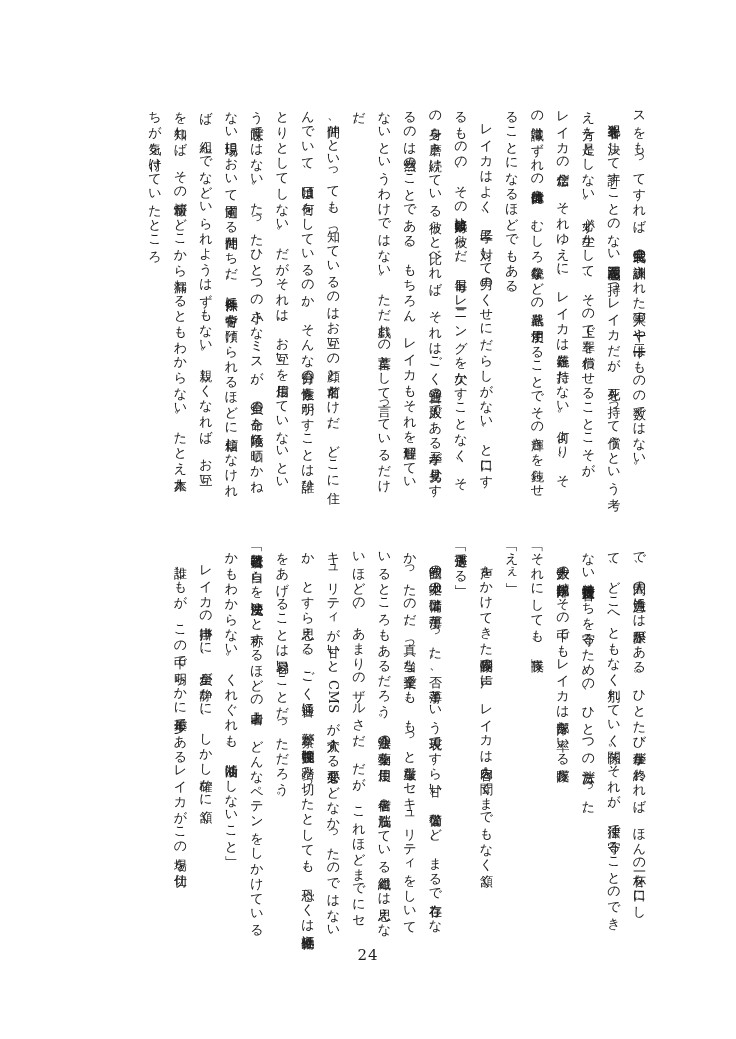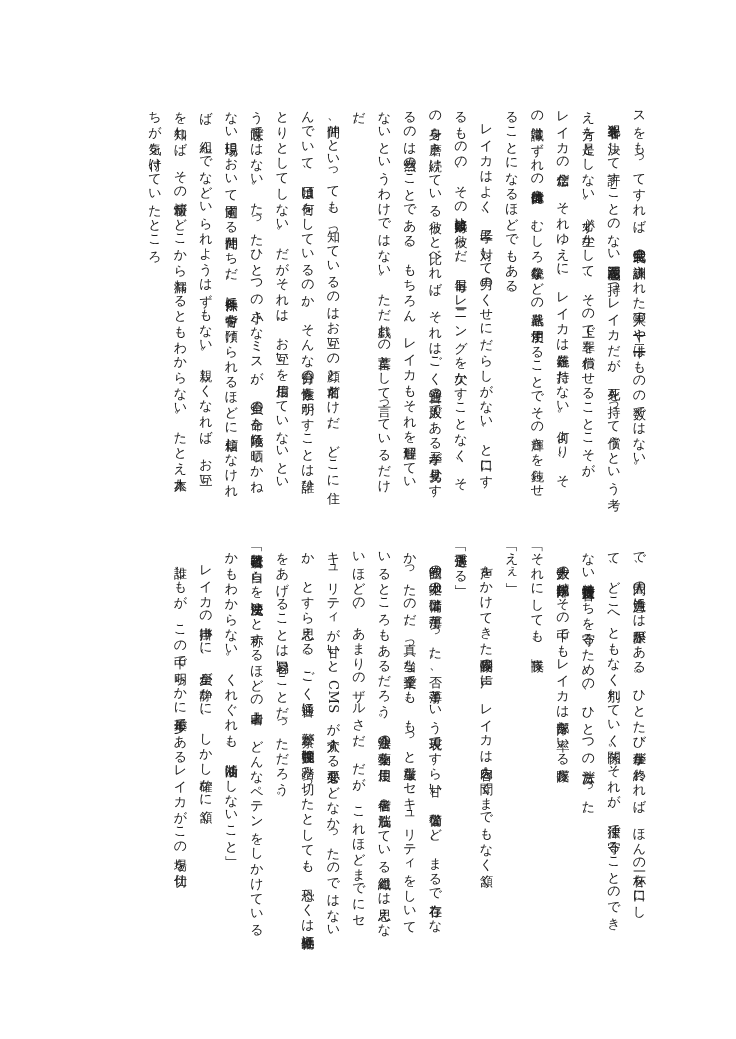--- a/index.html
+++ b/index.html
@@ -72,14 +72,15 @@
     <p class="dlg">「それにしても、隊長」</p>
     <p class="dlg">「えぇ」</p>
     <p class="ind">声をかけてきた副隊長の声に、レイカは内容を聞くまでもなく頷く。</p>
     <p class="dlg">「手薄過ぎる」</p>
     <p class="ind">教団の本拠の警備は手薄だった。否、手薄という表現ですら甘い。警備など、まるで存在しなかったのだ。真っ当な企業でも、もっと厳重なセキュリティをしいているところもあるだろう。非合法の薬物を使用し、信者を洗脳している組織とは思えないほどの、あまりのザルさだ。だが、これほどまでにセキュリティが甘いと、CMSが介入する必要などなかったのではないか、とすら思える。ごく普通に、警察が強制捜査に踏み切ったとしても、恐らくは証拠物件をあげることは容易いことだっただろう。</p>
     <p class="dlg">「教祖賢者は自らを魔法使いと称するほどの曲者よ。どんなペテンをしかけているかもわからない。くれぐれも、油断はしないこと」</p>
     <p class="ind">レイカの声掛けに、全員が静かに、しかし確かに頷く。</p>
     <p class="ind">誰しもが、この中で明らかに最年少であるレイカがこの場を仕切</p>
   </div>
 
+  <div class="page-number">24</div>
 
 </div>
 
 </body></html>

